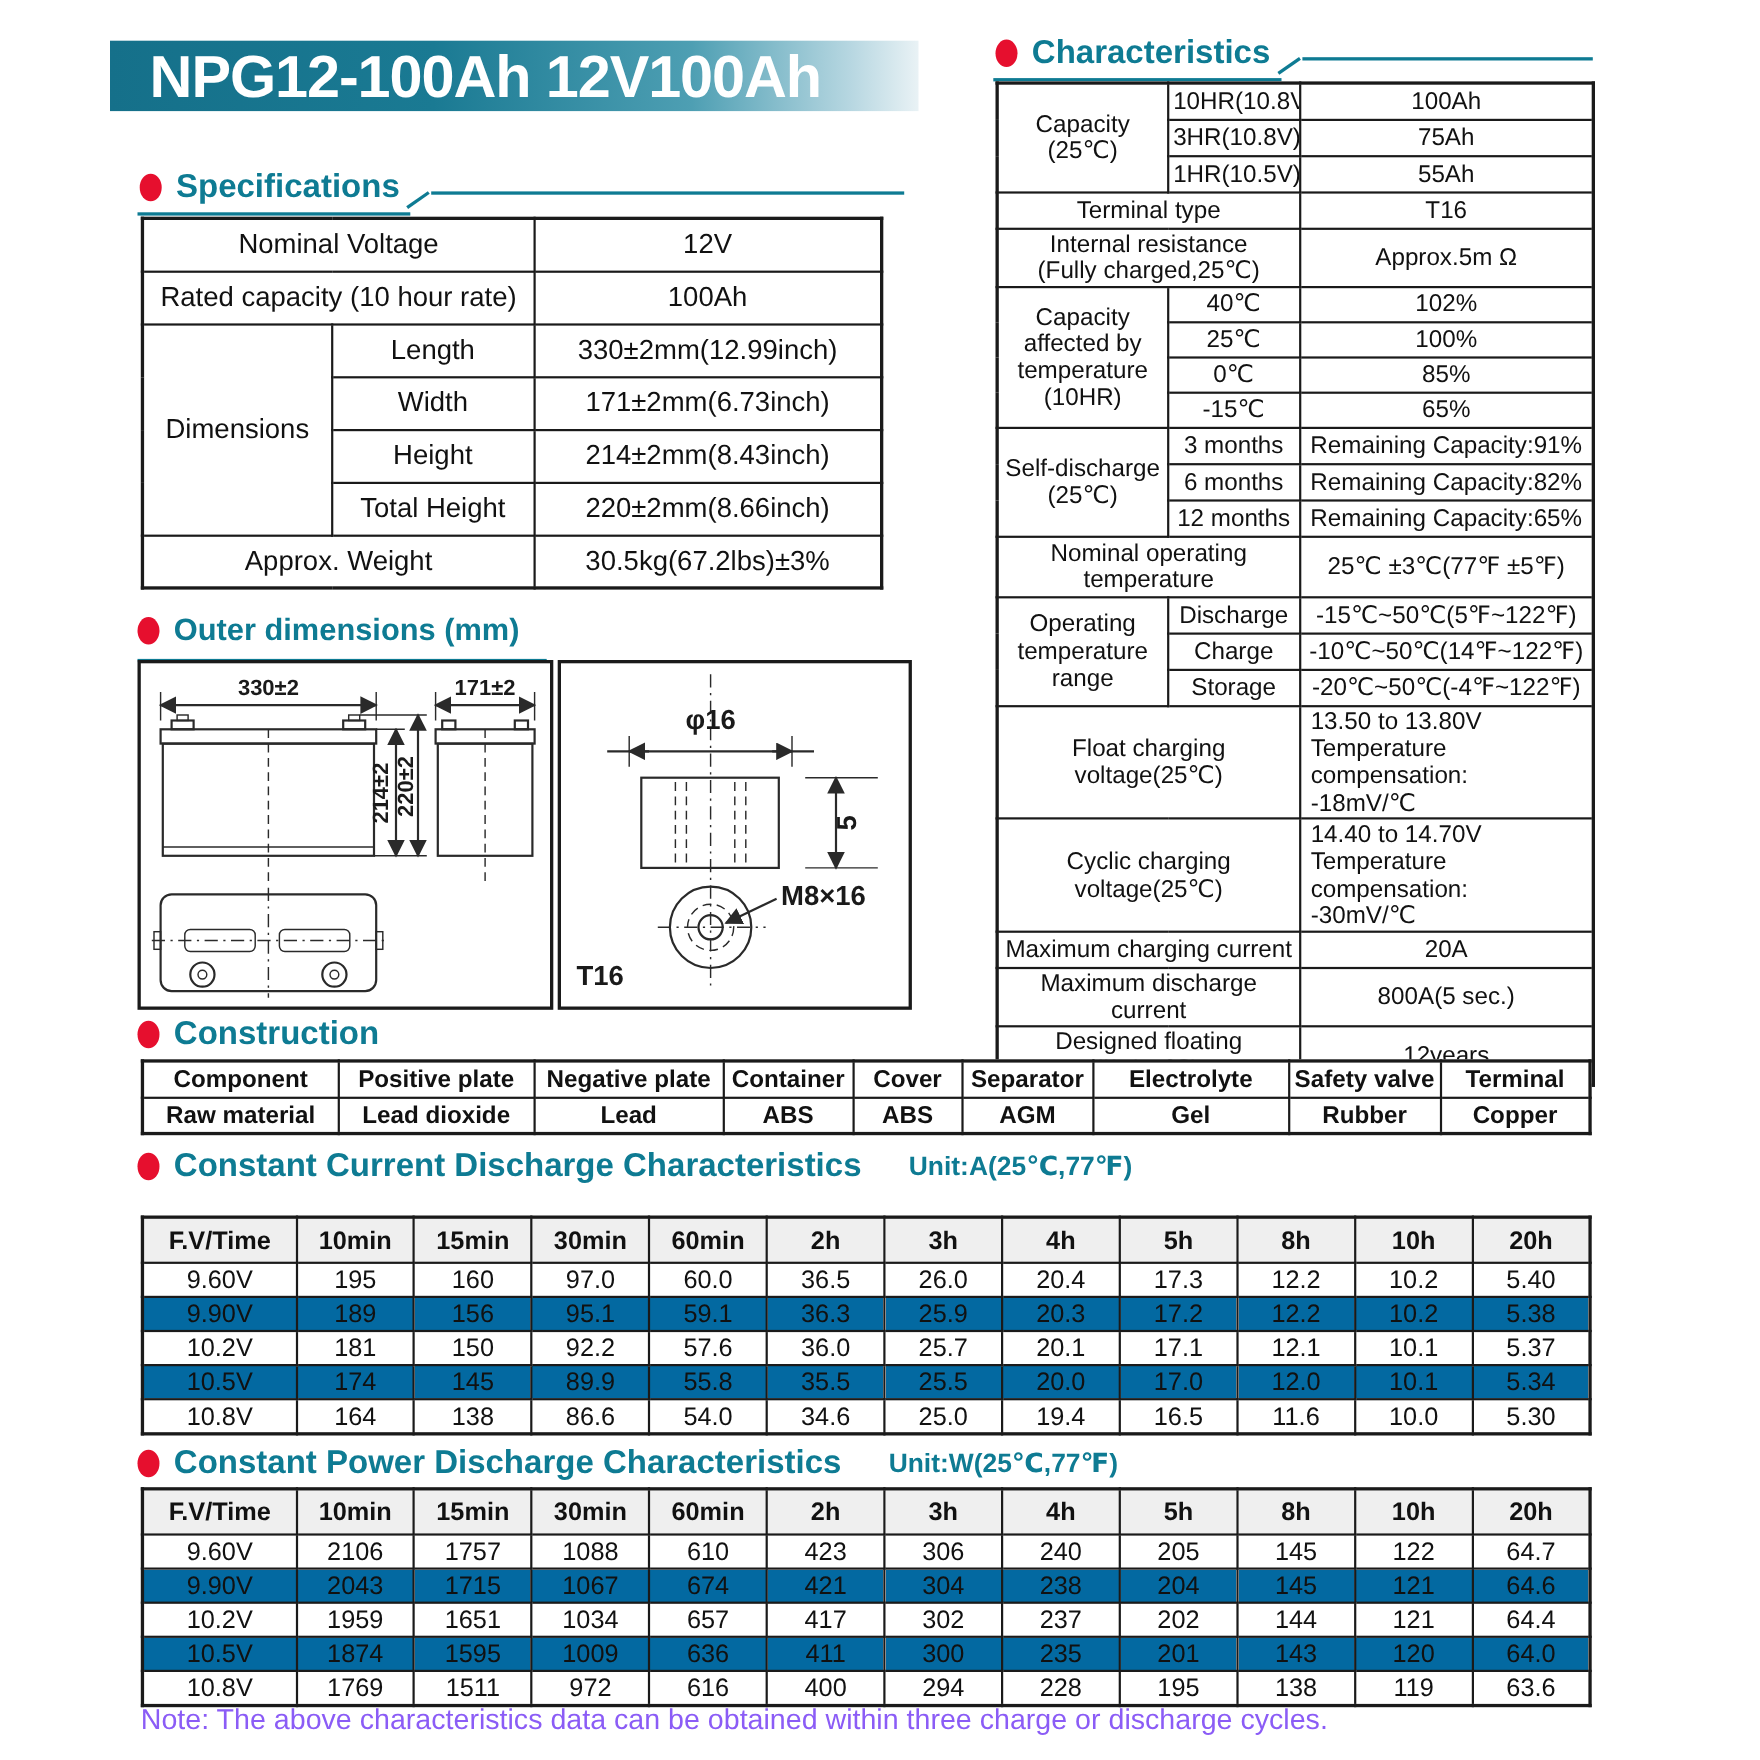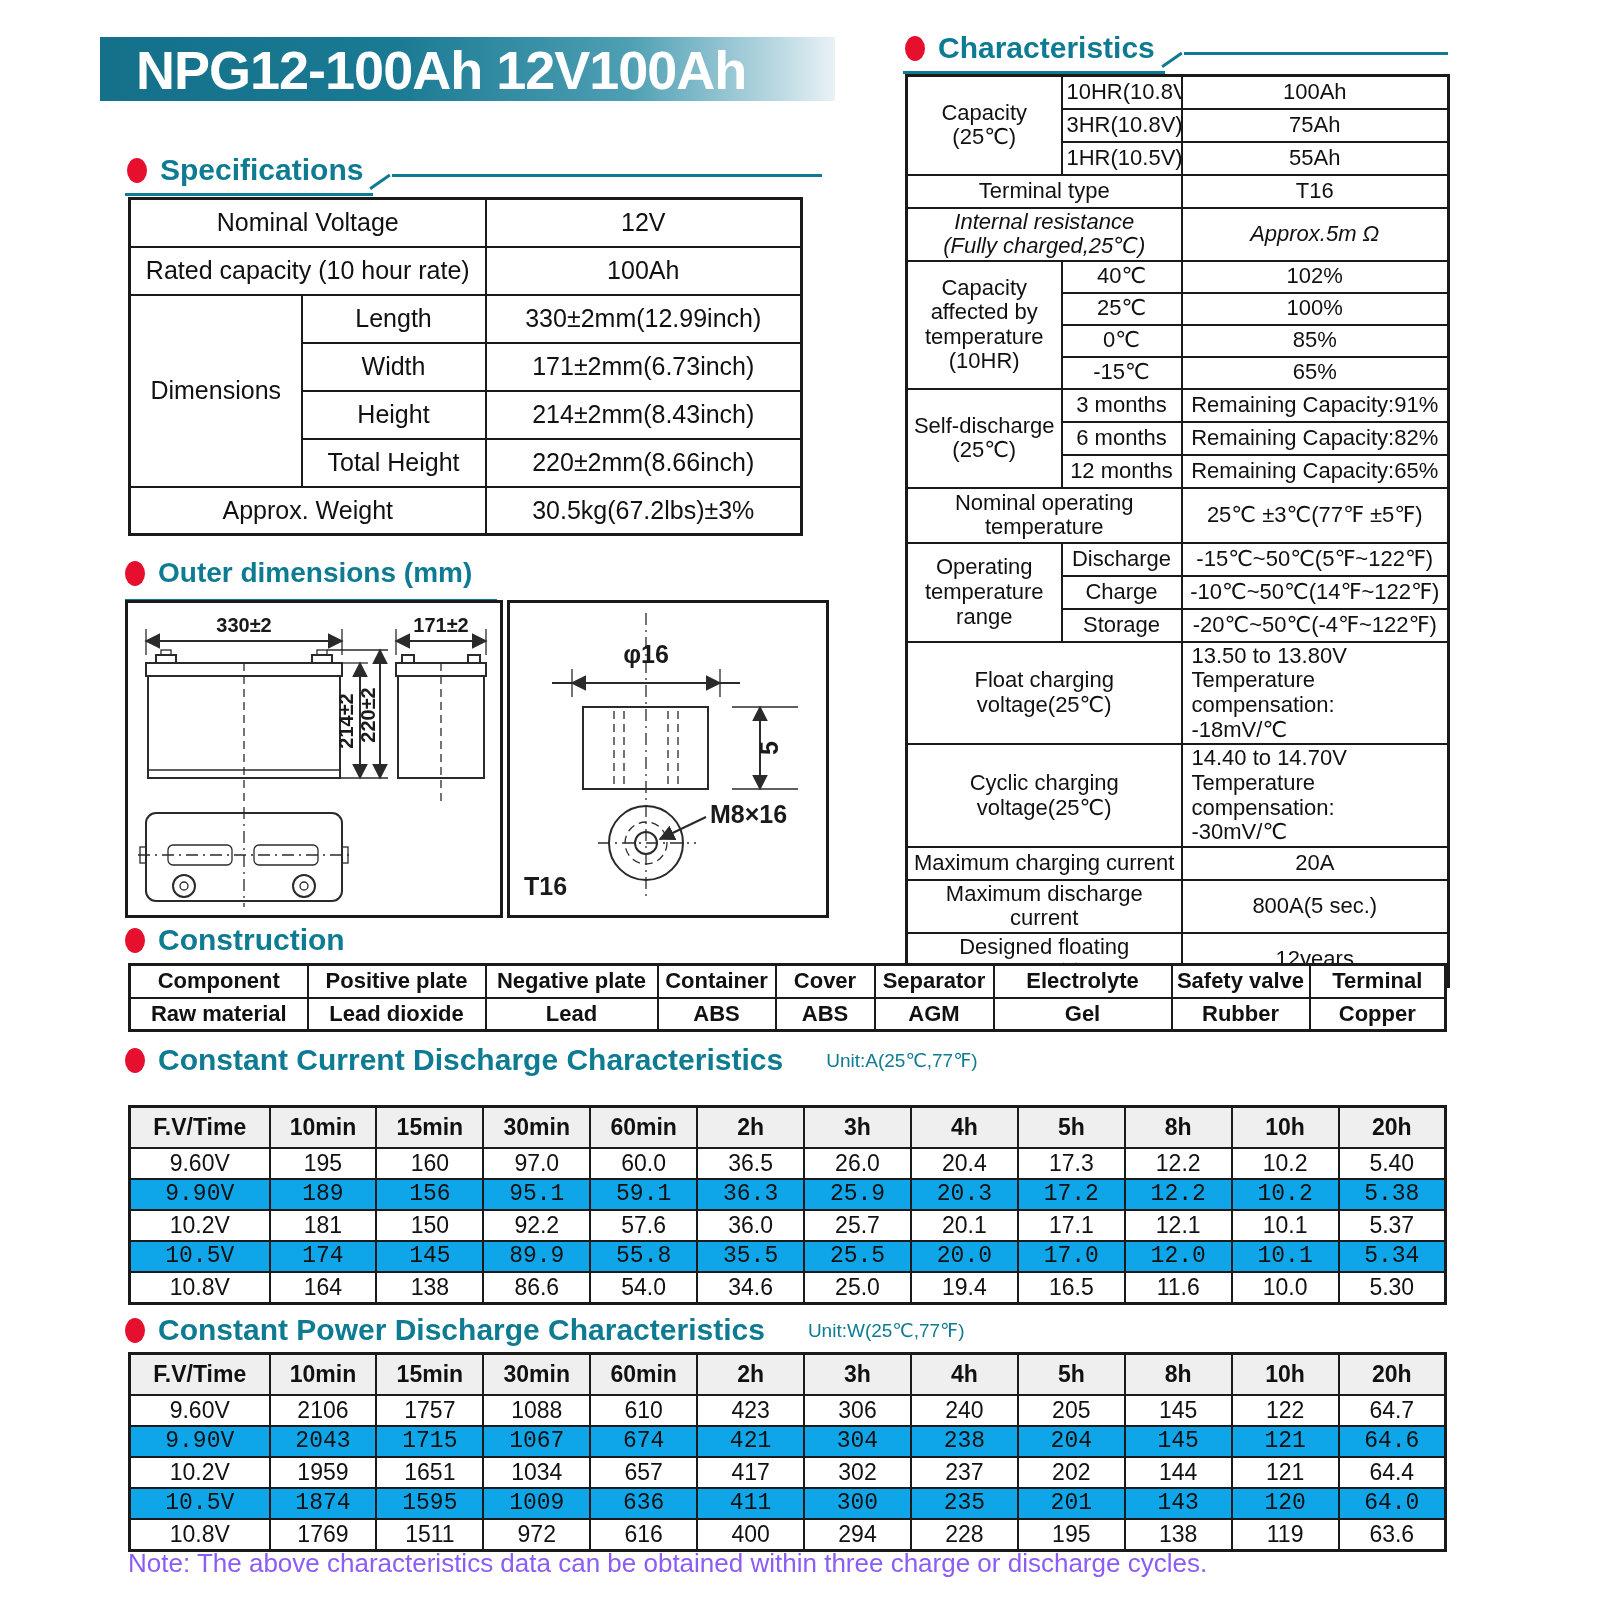--- a/index.html
+++ b/index.html
@@ -18,44 +18,44 @@
   .underlined{height:46px;display:flex;align-items:center;gap:13px;
               border-bottom:3px solid var(--teal);padding:0 10px 0 2px;}
   .dot{width:20px;height:25px;border-radius:50%;background:var(--red);flex:0 0 auto;}
   .sectitle{font-size:30px;font-weight:bold;color:var(--teal);white-space:nowrap;}
   .slant{width:24px;height:3px;background:var(--teal);transform:rotate(-35deg);
          transform-origin:0 100%;align-self:flex-end;margin:0 -3px 6px -2px;}
   .rule{flex:1;height:3px;background:var(--teal);align-self:flex-end;margin-bottom:19px;}
   .sechead.simple{border-bottom:3px solid var(--teal);align-items:center;gap:13px;height:44px;padding-bottom:4px;}
   .sechead.simple .sectitle{font-size:28px;}
   .sechead.plain{align-items:center;gap:13px;height:40px;}
-  .secunit{font-size:19px;font-weight:normal;color:var(--teal);margin-left:30px;white-space:nowrap;}
+  .secunit{font-size:24px;font-weight:bold;color:var(--teal);margin-left:30px;white-space:nowrap;}
 
   
   table{border-collapse:collapse;table-layout:fixed;background:#fff;}
   td{border:2px solid var(--ink);text-align:center;vertical-align:middle;
      padding:1px 4px;white-space:pre-line;overflow:hidden;}
 
   .spec{position:absolute;left:128px;top:197px;width:672px;border:3px solid var(--ink);font-size:25px;}
   .spec tr{height:48px;}
 
   .chars{position:absolute;left:905px;top:74px;width:542px;border:3px solid var(--ink);font-size:22px;line-height:1.12;}
   .chars td.left{text-align:left;padding-left:9px;}
-  tr.rh33{height:33px;} tr.rh32{height:32px;} tr.rh64{height:48px;font-style:italic;} tr.rh55{height:55px;}
+  tr.rh33{height:33px;} tr.rh32{height:32px;} tr.rh64{height:48px;} tr.rh55{height:55px;}
   tr.rh80{height:80px;} tr.rh82{height:82px;}
 
   .construction{position:absolute;left:128px;top:963px;width:1319px;border:3px solid var(--ink);
                 font-size:22px;font-weight:bold;}
   .construction tr{height:33px;}
 
   .disc{position:absolute;left:128px;width:1319px;border:3px solid var(--ink);font-size:23px;}
   .disc.cc{top:1105px;} .disc.cp{top:1352px;}
   .disc thead tr{height:41px;} .disc thead td{background:#efefef;font-weight:bold;}
   .disc tbody tr{height:31px;}
-  .disc tbody tr.alt td{background:#0ea5e9;font-family:Liberation Mono, monospace;}
+  .disc tbody tr.alt td{background:#0369a1;}
 
   
   .diagbox{position:absolute;border:3px solid var(--ink);background:#fff;}
   .diagbox.outer{left:125px;top:600px;width:372px;height:312px;}
   .diagbox.term{left:507px;top:600px;width:316px;height:312px;}
   svg{display:block;}
   .dln{stroke:#2a2a2a;stroke-width:2;fill:none;}
   .thin{stroke:#2a2a2a;stroke-width:1.3;fill:none;}
   .dash{stroke-dasharray:8 5;}
   .dashdot{stroke-dasharray:12 5 2 5;}

